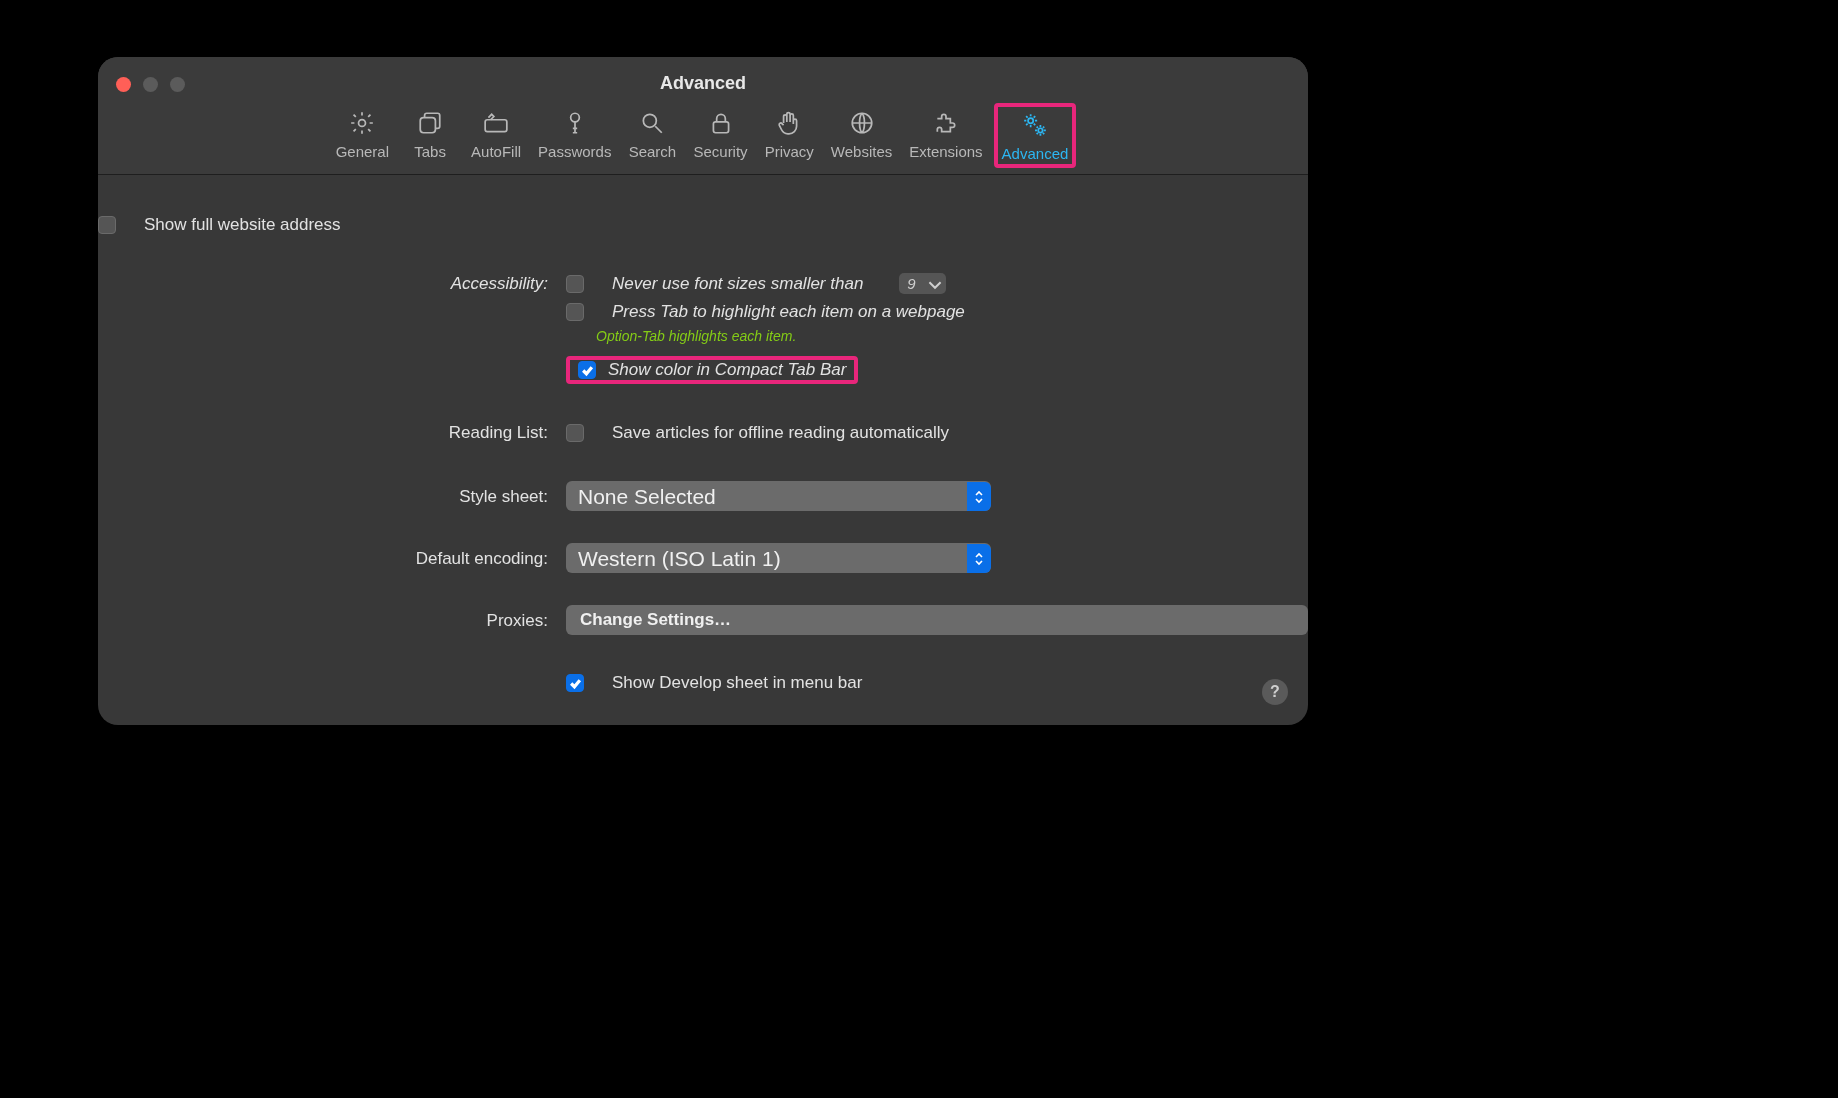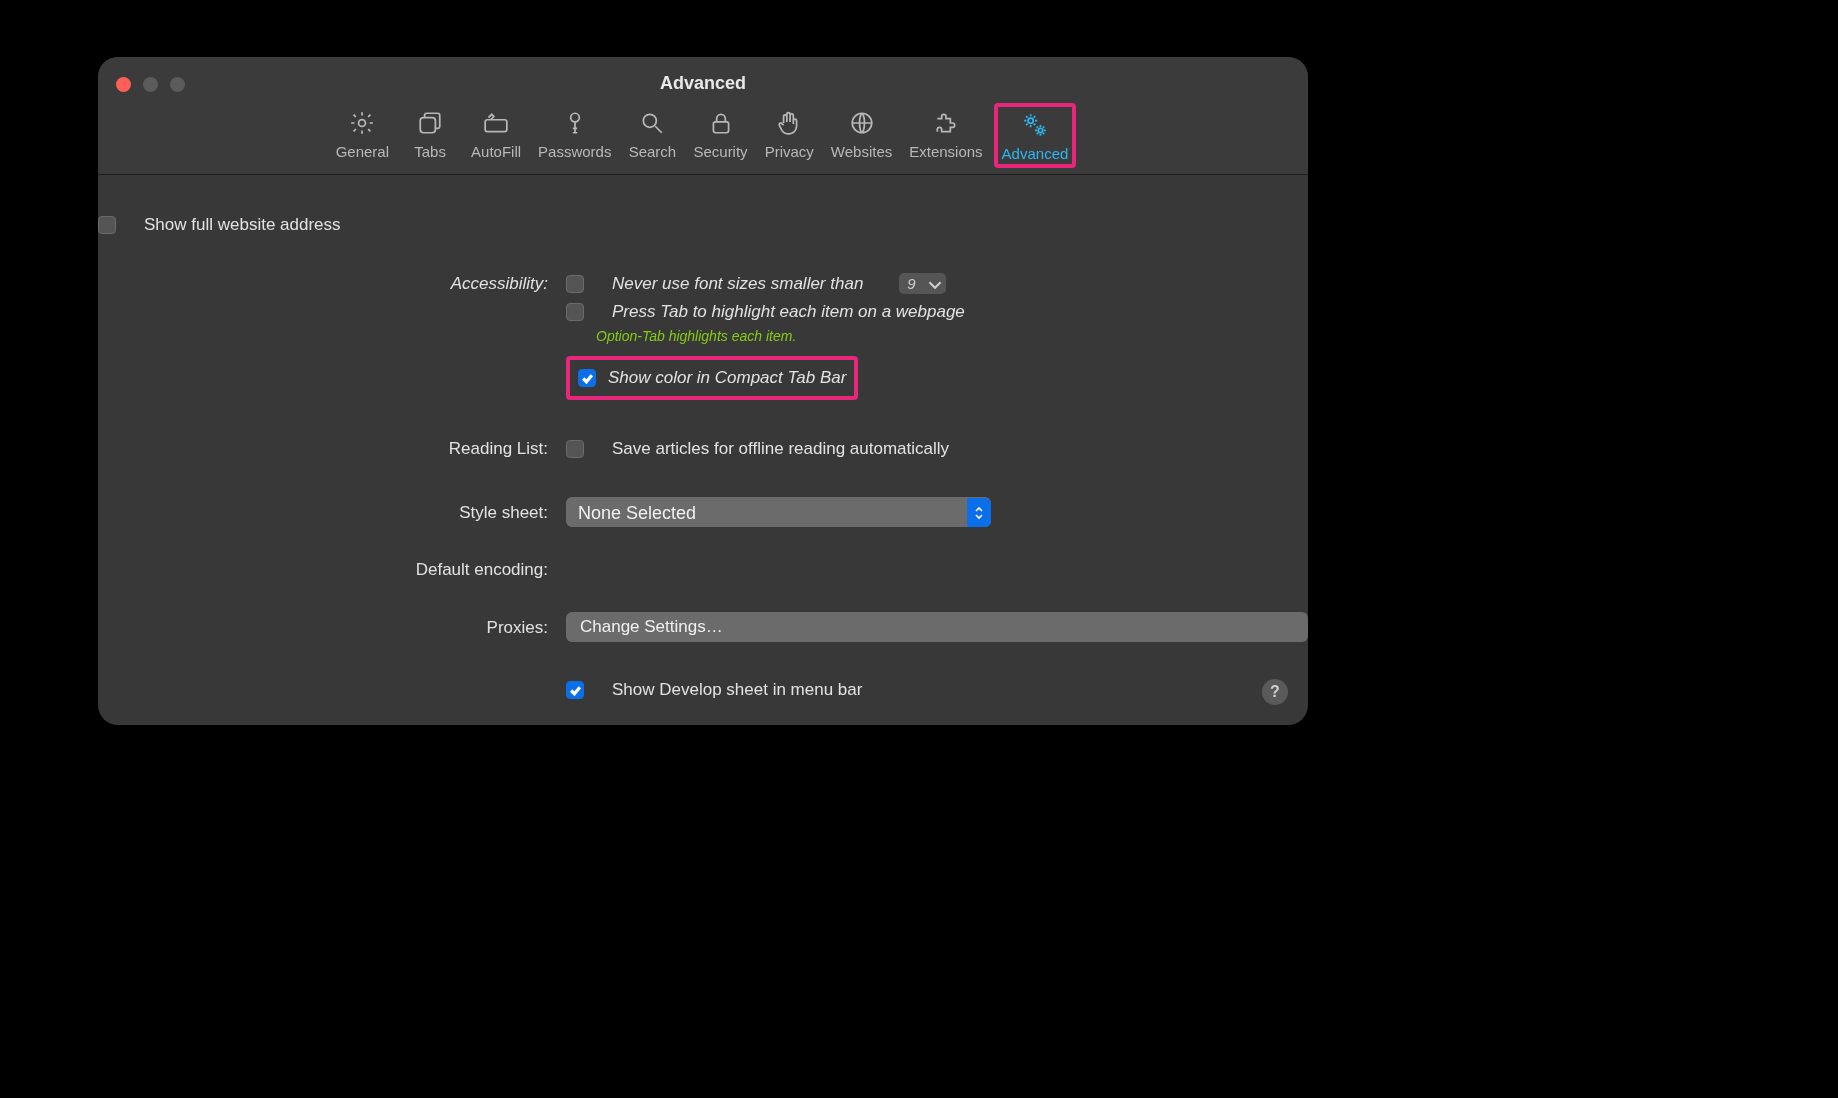--- a/index.html
+++ b/index.html
@@ -157,21 +157,21 @@
     .select {
       display: flex;
       align-items: center;
       justify-content: space-between;
       width: 425px;
       height: 30px;
       background: #6b6b6b;
       border-radius: 6px;
       padding: 2px 0 0 12px;
       overflow: hidden;
-      font-size: 18px;
+      font-size: 21px;
       color: #f0f0f0;
       cursor: pointer;
     }
     .select .caret {
       width: 24px;
       height: 30px;
       background: #0a6fe8;
       display: flex;
       align-items: center;
       justify-content: center;
@@ -183,26 +183,27 @@
     .button {
       display: inline-flex;
       align-items: center;
       height: 30px;
       background: #6b6b6b;
       border-radius: 6px;
       padding: 0 14px;
       font-size: 17px;
       color: #f0f0f0;
       cursor: pointer;
+      font-weight: bold;
     }
 
     .row-highlight {
       border: 4px solid #e8267b;
       display: inline-flex;
-      padding: 8px 8px;
+      padding: 0 8px;
       border-radius: 4px;
       align-items: flex-start;
     }
 
     .spacer { height: 28px; }
 
     .help-btn {
       position: absolute;
       right: 20px;
       bottom: 20px;
@@ -409,20 +410,30 @@
               </svg>
           </span>
         </div>
       </div>
     </div>
 
     <div style="height:22px"></div>
 
     <div class="form-row">
       <div class="form-label">Default encoding:</div>
+      <div class="field-col">
+        <div class="select">
+          <span>Western (ISO Latin 1)</span>
+          <span class="caret">
+            <svg viewBox="0 0 10 16">
+                <path d="M2 6l3-3 3 3M2 10l3 3 3-3" stroke-width="1.6" fill="none"></path>
+              </svg>
+          </span>
+        </div>
+      </div>
     </div>
 
     <div style="height:22px"></div>
 
     <div class="form-row">
       <div class="form-label">Proxies:</div>
       <div class="field-col">
         <div class="button">
           <span>Change Settings…</span>
         </div>

